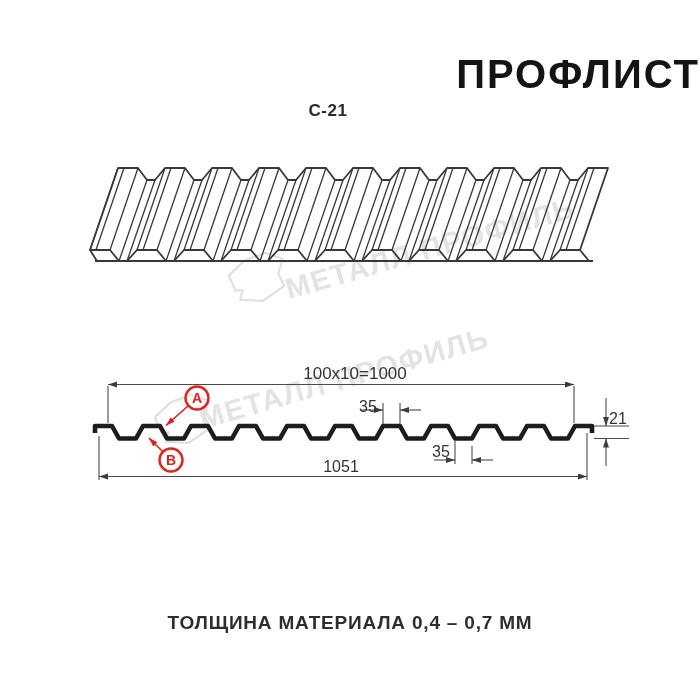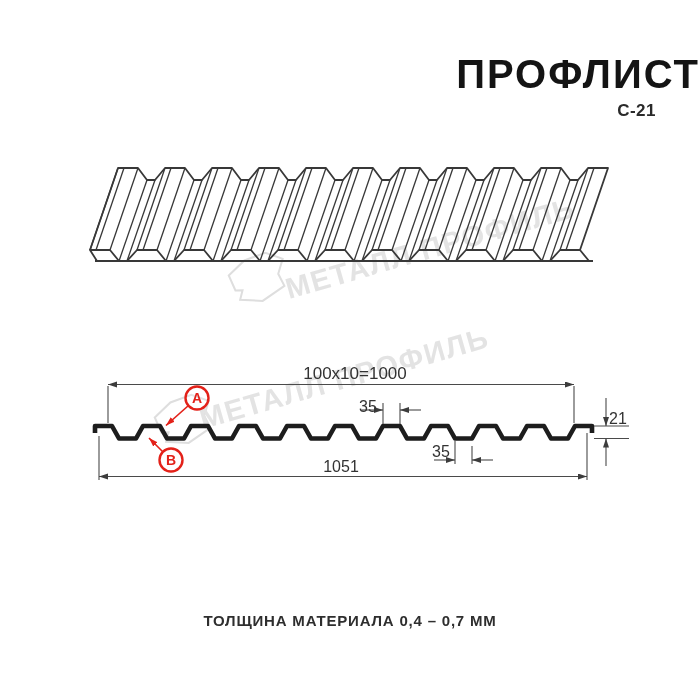--- a/index.html
+++ b/index.html
@@ -1,23 +1,23 @@
 <!DOCTYPE html>
 <html><head>
 <meta charset="utf-8">
 <style>
   html,body{margin:0;padding:0;background:#ffffff;}
   body{width:700px;height:700px;position:relative;overflow:hidden;
        font-family:"Liberation Sans",sans-serif;}
   .page-title{position:absolute;left:0;top:52px;width:700px;text-align:right;
       font-size:40px;font-weight:bold;letter-spacing:2px;color:#141414;}
-  .page-subtitle{position:absolute;left:0;top:101px;width:656px;text-align:right;
+  .page-subtitle{position:absolute;left:0;top:101px;width:656px;text-align:center;
       font-size:17px;font-weight:bold;color:#2a2a2a;letter-spacing:.5px;}
   .footer-note{position:absolute;left:0;top:612px;width:700px;text-align:center;
-      font-size:15px;font-weight:bold;color:#2e2e2e;letter-spacing:.8px;}
+      font-size:19px;font-weight:bold;color:#2e2e2e;letter-spacing:.8px;}
   svg.draw{position:absolute;left:0;top:0;}
   .dim-text{font-size:16px;fill:#333;font-family:"Liberation Sans",sans-serif;}
   .dim-text-lg{font-size:17px;fill:#333;font-family:"Liberation Sans",sans-serif;}
   .wm-text{font-size:29px;font-weight:bold;fill:#e3e3e3;letter-spacing:1.5px;
       font-family:"Liberation Sans",sans-serif;}
   .callout-letter{font-size:14px;font-weight:bold;fill:#e32119;
       font-family:"Liberation Sans",sans-serif;}
 </style>
 </head>
 <body>

